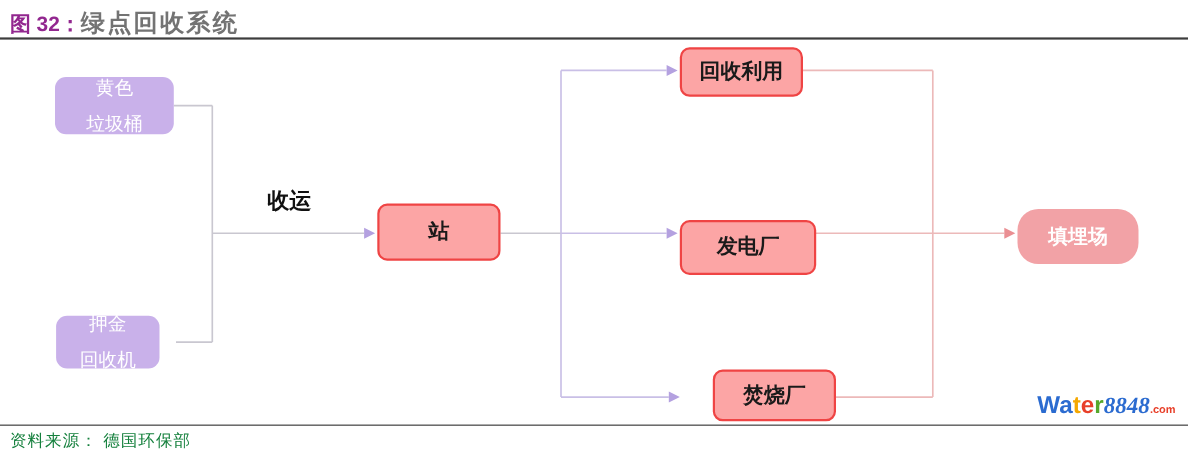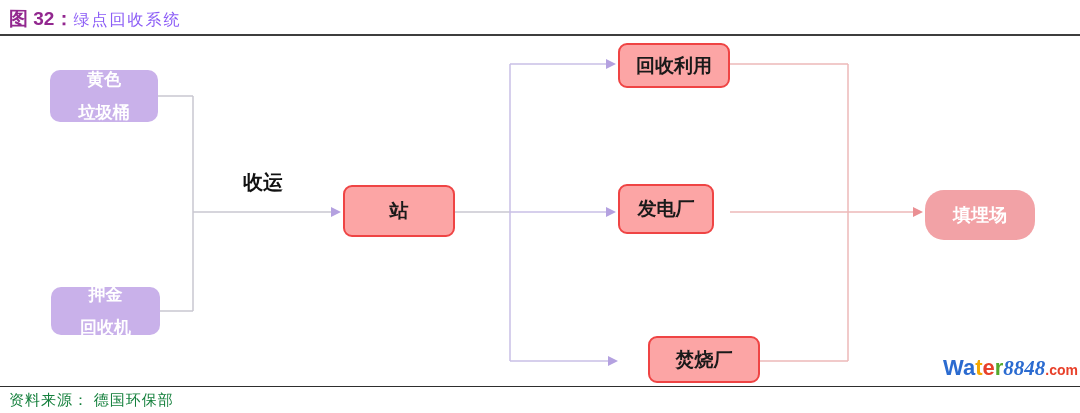--- a/index.html
+++ b/index.html
@@ -9,54 +9,54 @@
   
   .fig-header {
     position: absolute; left: 9px; top: 6px; white-space: nowrap;
   }
   .fig-title-prefix {
     color: #92278f; font-weight: bold; font-size: 19px;
     font-family: "Liberation Sans", sans-serif;
     text-align: center;
   }
   .fig-title-text {
-    color: #8b5cf6; font-weight: normal; font-size: 16px;
+    color: #737373; font-weight: bold; font-size: 22px;
     font-family: "Liberation Serif", serif; letter-spacing: 2px;
   }
   .header-rule {
     position: absolute; left: 0; top: 34px; width: 1080px; height: 0;
     border-top: 2px solid #3d3d3d;
   }
 
   
   .node {
     position: absolute; display: flex; flex-direction: column;
     align-items: center; justify-content: center; text-align: center;
     border-radius: 10px; line-height: 1.25;
   }
   .node-purple {
-    background: #c9b1ea; color: #ffffff; font-weight: bold; font-size: 17px;
+    background: #c9b1ea; color: #ffffff; font-weight: normal; font-size: 17px;
     font-family: "Liberation Serif", serif;
     gap: 12px;
   }
   .node-white {
     background: #fca5a5; border: 2px solid #ef4444; color: #1a1a1a;
     font-size: 19px; font-family: "Liberation Serif", serif; font-weight: bold;
     border-radius: 9px;
   }
   .node-pink {
     background: #f2a2a6; color: #ffffff; font-weight: bold; font-size: 18px;
     font-family: "Liberation Serif", serif;
   }
 
   #node-yellow-bin   { left: 50px;  top: 70px;  width: 108px; height: 52px; }
-  #node-deposit      { left: 51px;  top: 287px; width: 109px; height: 48px; }
+  #node-deposit      { left: 51px;  top: 287px; width: 94px; height: 48px; }
   #node-dsd          { left: 343px; top: 185px; width: 112px; height: 52px; }
   #node-recycling    { left: 618px; top: 43px;  width: 112px; height: 45px; }
-  #node-power        { left: 618px; top: 184px; width: 96px; height: 50px; }
+  #node-power        { left: 618px; top: 200px; width: 124px; height: 50px; }
   #node-incineration { left: 620px; top: 336px; width: 112px; height: 47px; margin-left: 28px; }
   #node-landfill     { left: 925px; top: 190px; width: 110px; height: 50px; border-radius: 19px; }
 
   .edge-label {
     position: absolute; left: 220px; top: 169px; width: 86px;
     text-align: center; font-size: 20px; font-weight: bold; color: #111;
     font-family: "Liberation Serif", serif;
   }
 
   svg.connectors { position: absolute; left: 0; top: 0; }
@@ -74,21 +74,21 @@
   
   .watermark { position: absolute; right: 5px; top: 356px; width: 132px; }
   .wm-line1 { white-space: nowrap; font-weight: bold; font-size: 22px; line-height: 1.1;
               font-family: "Liberation Sans", sans-serif; }
   .wm-blue   { color: #2b6bd0; }
   .wm-yellow { color: #f5a800; }
   .wm-red    { color: #e8402a; }
   .wm-green  { color: #56a82c; }
   .wm-num  { color: #2b6bd0; font-style: italic; font-family: "Liberation Serif", serif;
              font-size: 21px; font-weight: bold; text-align: center; }
-  .wm-dom  { color: #e8402a; font-size: 14px; font-weight: bold; }
+  .wm-dom  { color: #e8402a; font-size: 10px; font-weight: bold; }
   .wm-line2 { color: #2b6bd0; font-weight: bold; font-size: 15px; letter-spacing: 9px;
               margin-top: 4px; white-space: nowrap;
               font-family: "Liberation Serif", serif; }
 </style>
 </head>
 <body>
 
 <div class="fig-header">
   <span class="fig-title-prefix">图 32：</span><span class="fig-title-text">绿点回收系统</span>
 </div>

